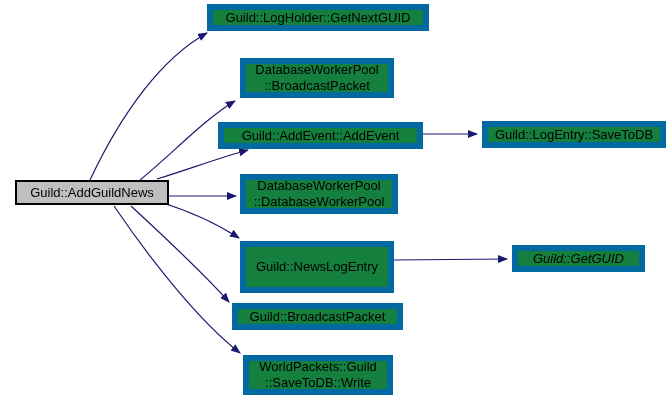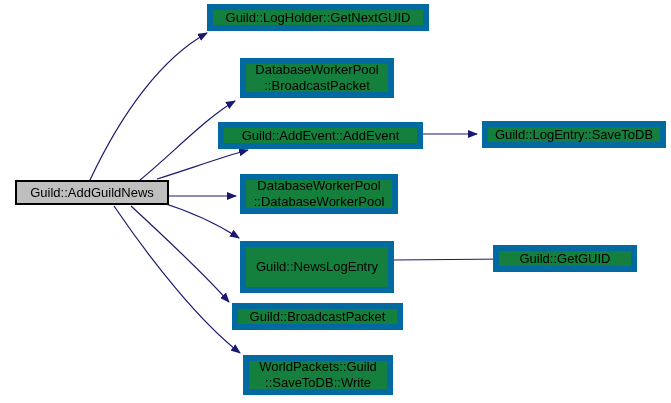--- a/index.html
+++ b/index.html
@@ -59,21 +59,21 @@
 
   <div class="node" style="left:240px;top:174px;width:158px;height:40px;">
     <span>DatabaseWorkerPool</span>
     <span>::DatabaseWorkerPool</span>
   </div>
 
   <div class="node" style="left:240px;top:241px;width:154px;height:52px;">
     <span>Guild::NewsLogEntry</span>
   </div>
 
-  <div class="node" style="left:493px;top:245px;width:144px;height:27px;">
+  <div class="node" style="left:512px;top:245px;width:133px;height:27px;font-style:italic;">
     <span>Guild::GetGUID</span>
   </div>
 
   <div class="node" style="left:232px;top:303px;width:171px;height:27px;">
     <span>Guild::BroadcastPacket</span>
   </div>
 
   <div class="node" style="left:243px;top:355px;width:150px;height:40px;">
     <span>WorldPackets::Guild</span>
     <span>::SaveToDB::Write</span>

